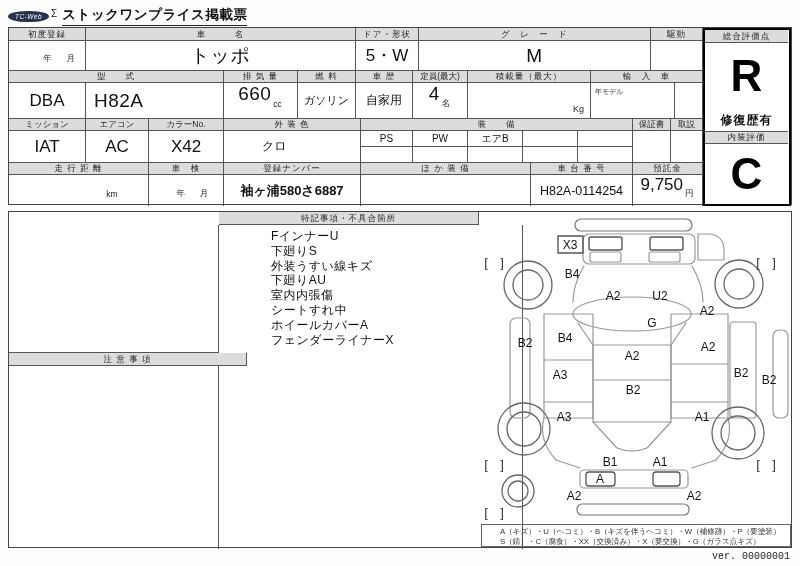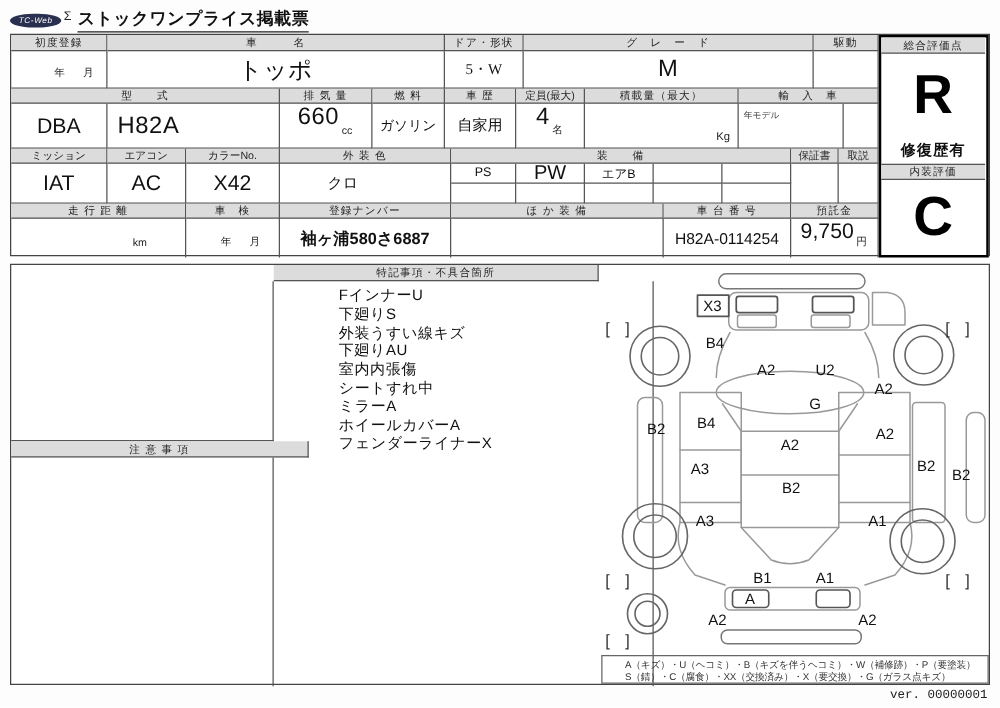--- a/index.html
+++ b/index.html
@@ -10,21 +10,21 @@
   .logo-oval{background:#2a3150;color:#fff;font-size:6.5px;font-style:italic;border-radius:50% / 55%;padding:2px 7px;letter-spacing:.5px;}
   .logo-sigma{font-size:10px;color:#222;margin-left:-3px;margin-top:-6px;}
   .sheet-title{font-size:13.5px;font-weight:bold;color:#111;border-bottom:1.5px solid #222;padding-bottom:1px;letter-spacing:.5px;}
   
   .blockA{position:absolute;left:8px;top:27px;width:784px;height:178px;border:1.5px solid #444;box-sizing:border-box;background:#fff;}
   .blockB{position:absolute;left:8px;top:211px;width:784px;height:337px;border:1.5px solid #444;box-sizing:border-box;background:#fff;}
   .cell{position:absolute;box-sizing:border-box;border-right:1px solid #555;border-bottom:1px solid #555;overflow:hidden;display:flex;align-items:center;justify-content:center;}
   .noR{border-right:none;}
   .noB{border-bottom:none;}
   .hdr{background:#dcdcdc;font-size:8.5px;color:#222;letter-spacing:1px;line-height:1;}
-  .val{font-size:12px;font-family:Liberation Serif, serif;}
+  .val{font-size:17px;}
   .big{font-size:19px;letter-spacing:.5px;}
   .num{font-size:20px;letter-spacing:.5px;margin-top:43px;}
   .unit{font-size:8.5px;color:#222;margin:6px 1px 0 2px;align-self:center;}
   .base{display:flex;align-items:baseline;}
   
   .rbox{position:absolute;left:694px;top:0;width:88px;height:178px;border:2.5px solid #000;box-sizing:border-box;background:#fff;z-index:3;}
   .rbox .hdr{border:none;border-bottom:1px solid #555;}
   .grade-big{font-size:44px;font-weight:600;color:#000;}
   .repair{font-size:12px;font-weight:bold;letter-spacing:1px;}
   
@@ -100,21 +100,21 @@
     <div class="cell hdr" style="left:352px;top:91px;width:272px;height:12px">装　　備</div>
     <div class="cell hdr" style="left:624px;top:91px;width:38px;height:12px;letter-spacing:0">保証書</div>
     <div class="cell hdr" style="left:662px;top:91px;width:32px;height:12px;letter-spacing:0">取説</div>
 
     <div class="cell" style="left:0;top:103px;width:77px;height:32px;font-size:17px">IAT</div>
     <div class="cell" style="left:77px;top:103px;width:63px;height:32px;font-size:17px">AC</div>
     <div class="cell" style="left:140px;top:103px;width:75px;height:32px;font-size:17px">X42</div>
     <div class="cell" style="left:215px;top:103px;width:137px;height:32px;font-size:12px;justify-content:flex-start;padding-left:38px">クロ</div>
 
     <div class="cell" style="left:352px;top:103px;width:52px;height:16px;font-size:10px">PS</div>
-    <div class="cell" style="left:404px;top:103px;width:55px;height:16px;font-size:16px">PW</div>
+    <div class="cell" style="left:404px;top:103px;width:55px;height:16px;font-size:10px">PW</div>
     <div class="cell" style="left:459px;top:103px;width:55px;height:16px;font-size:10px">エアB</div>
     <div class="cell" style="left:514px;top:103px;width:55px;height:16px"></div>
     <div class="cell" style="left:569px;top:103px;width:55px;height:16px"></div>
     <div class="cell" style="left:352px;top:119px;width:52px;height:16px"></div>
     <div class="cell" style="left:404px;top:119px;width:55px;height:16px"></div>
     <div class="cell" style="left:459px;top:119px;width:55px;height:16px"></div>
     <div class="cell" style="left:514px;top:119px;width:55px;height:16px"></div>
     <div class="cell" style="left:569px;top:119px;width:55px;height:16px"></div>
     <div class="cell" style="left:624px;top:103px;width:38px;height:32px"></div>
     <div class="cell" style="left:662px;top:103px;width:32px;height:32px"></div>
@@ -165,21 +165,20 @@
     <div class="note-area" style="left:0;top:154px;width:210px;height:183px"></div>
 
     <div class="cell hdr" style="left:210px;top:0;width:260px;height:13px">特記事項・不具合箇所</div>
     <div class="list-area">
         <div class="note-line">FインナーU</div>
         <div class="note-line">下廻りS</div>
         <div class="note-line">外装うすい線キズ</div>
         <div class="note-line">下廻りAU</div>
         <div class="note-line">室内内張傷</div>
         <div class="note-line">シートすれ中</div>
-        <div class="note-line">ミラーA</div>
         <div class="note-line">ホイールカバーA</div>
         <div class="note-line">フェンダーライナーX</div>
       </div>
 
     <svg id="car-svg" viewBox="0 0 312 306" style="position:absolute;left:471px;top:2px;width:312px;height:306px">
       <g fill="none" stroke="#999" stroke-width="1.2" stroke-linejoin="round" stroke-linecap="round">
         <rect x="95" y="5" width="117" height="12" rx="6" stroke="#777"></rect>
         <rect x="103" y="20" width="112" height="30" rx="6"></rect>
         <rect x="78" y="22" width="25" height="17" stroke="#555" stroke-width="1.4"></rect>
         <rect x="109" y="23" width="33" height="13" rx="2" stroke="#555" stroke-width="1.4"></rect>

